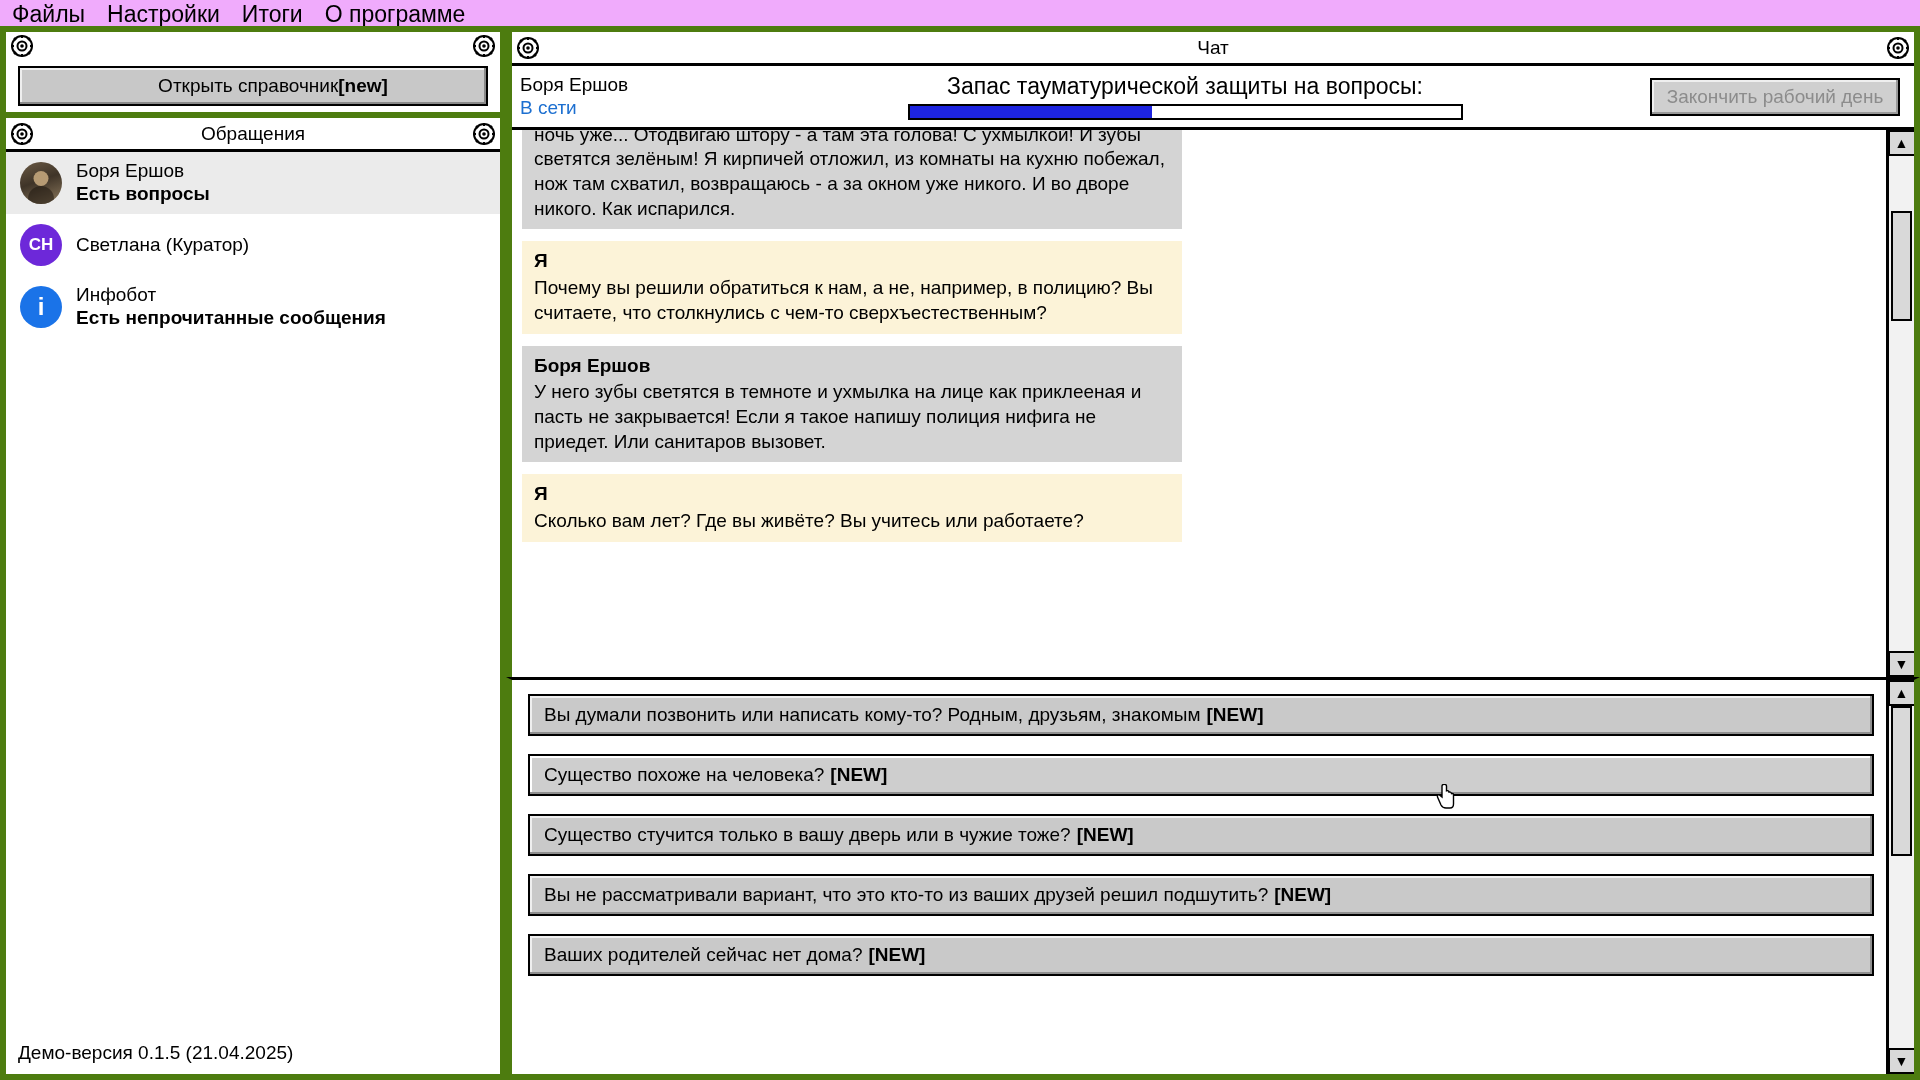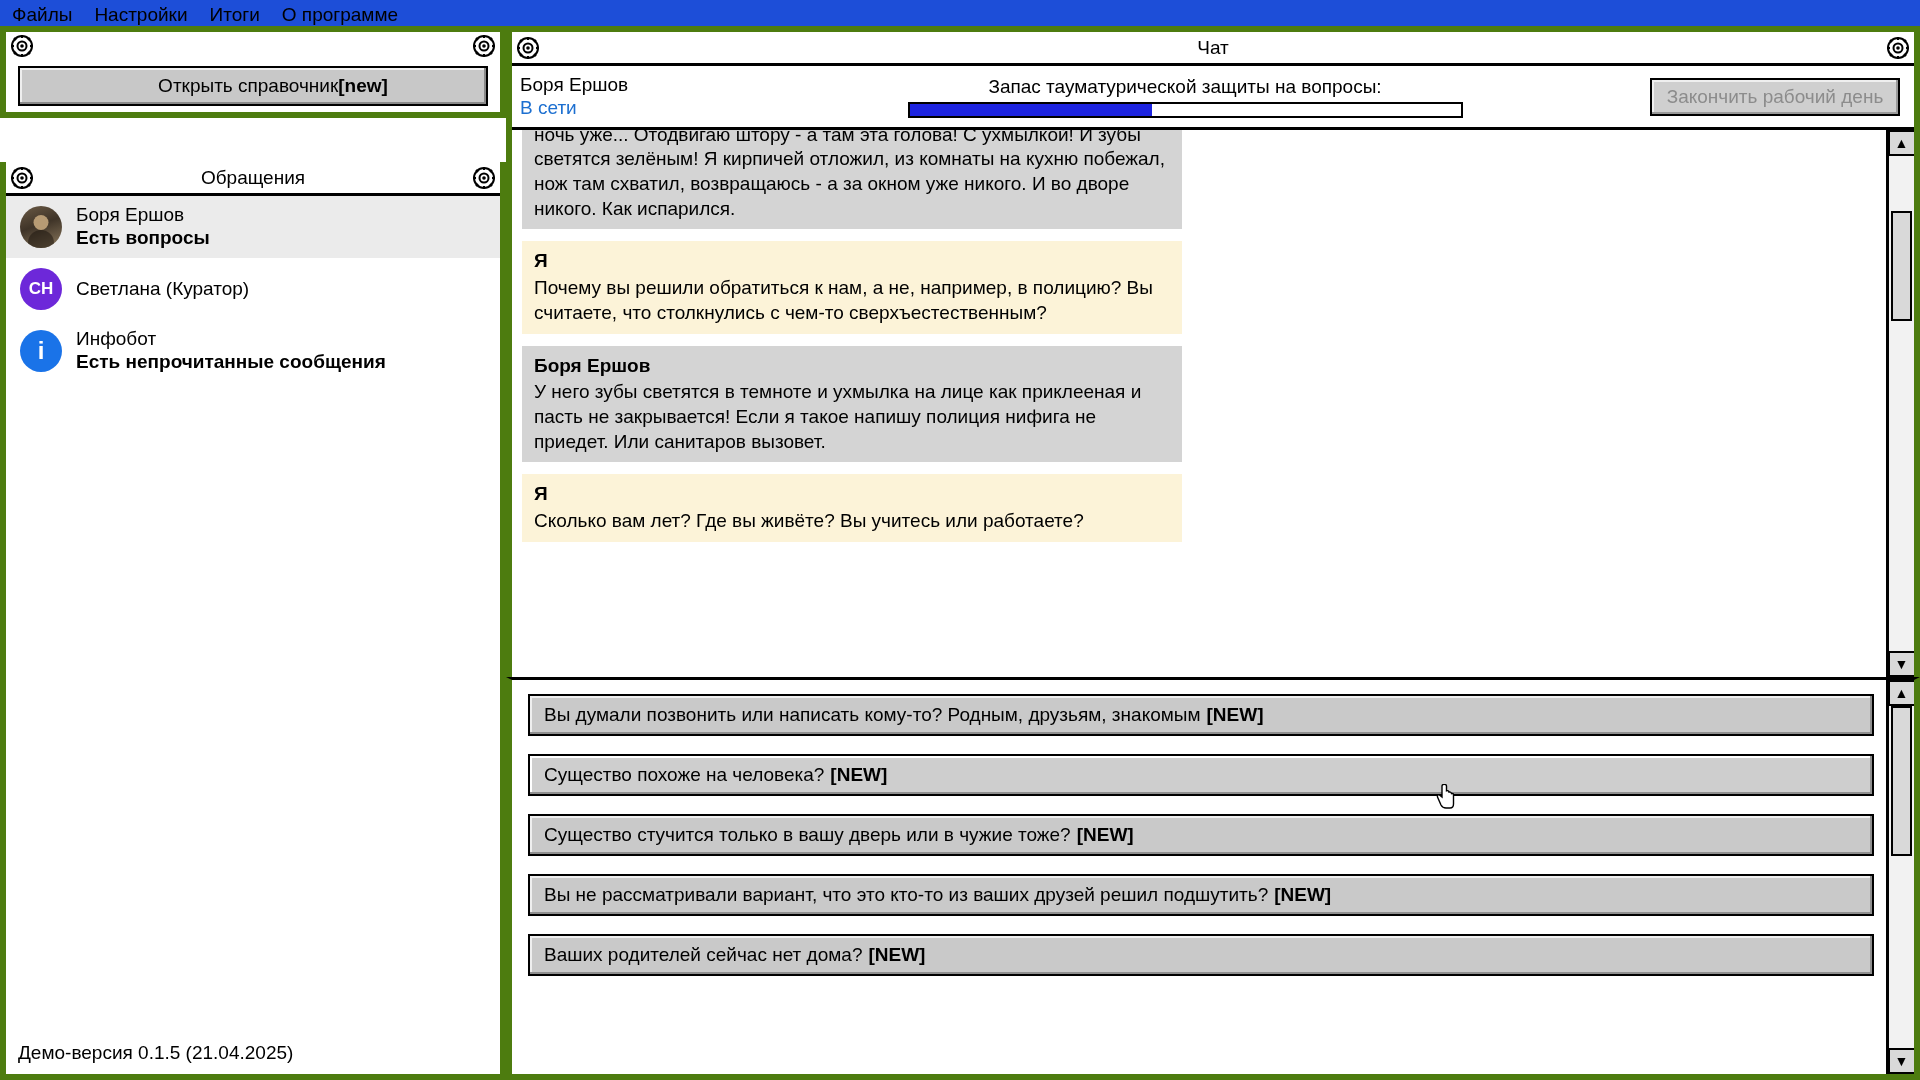--- a/index.html
+++ b/index.html
@@ -12,22 +12,22 @@
   }
   body { font-size: 19px; color: #000; }
 
   
   #menubar {
     height: 29px;
     display: flex;
     align-items: center;
     gap: 22px;
     padding-left: 12px;
-    background: #1d4ed8;
-    font-size: 19px;
+    background: #f0abfc;
+    font-size: 23px;
   }
   #menubar .menu-item { cursor: default; white-space: nowrap; }
 
   
   #app {
     position: absolute;
     top: 26px; left: 0;
     width: 1920px; height: 1054px;
     display: flex;
     gap: 0;
@@ -92,21 +92,20 @@
     font-size: 19px;
     cursor: pointer;
     padding-left: 40px;
   }
 
   #contacts-panel {
     flex: 1;
     display: flex;
     flex-direction: column;
     border-top: none;
-    margin-top: 44px;
   }
   #contacts-list {
     flex: 1;
     overflow: hidden;
     position: relative;
   }
   .contact {
     display: flex;
     align-items: center;
     gap: 14px;
@@ -187,21 +186,21 @@
   #chat-user .uname { font-size: 19px; }
   #chat-user .ustatus { font-size: 19px; color: #1c6fd0; }
   #protection {
     flex: 1;
     display: flex;
     flex-direction: column;
     align-items: center;
     justify-content: center;
     gap: 4px;
   }
-  #protection .plabel { font-size: 19px; }
+  #protection .plabel { font-size: 23px; }
   #protection .pbar {
     width: 555px; height: 16px;
     border: 2px solid #000;
     background: #fff;
     position: relative;
   }
   #protection .pfill {
     position: absolute; left: 0; top: 0; bottom: 0;
     background: #1d24e0;
   }

